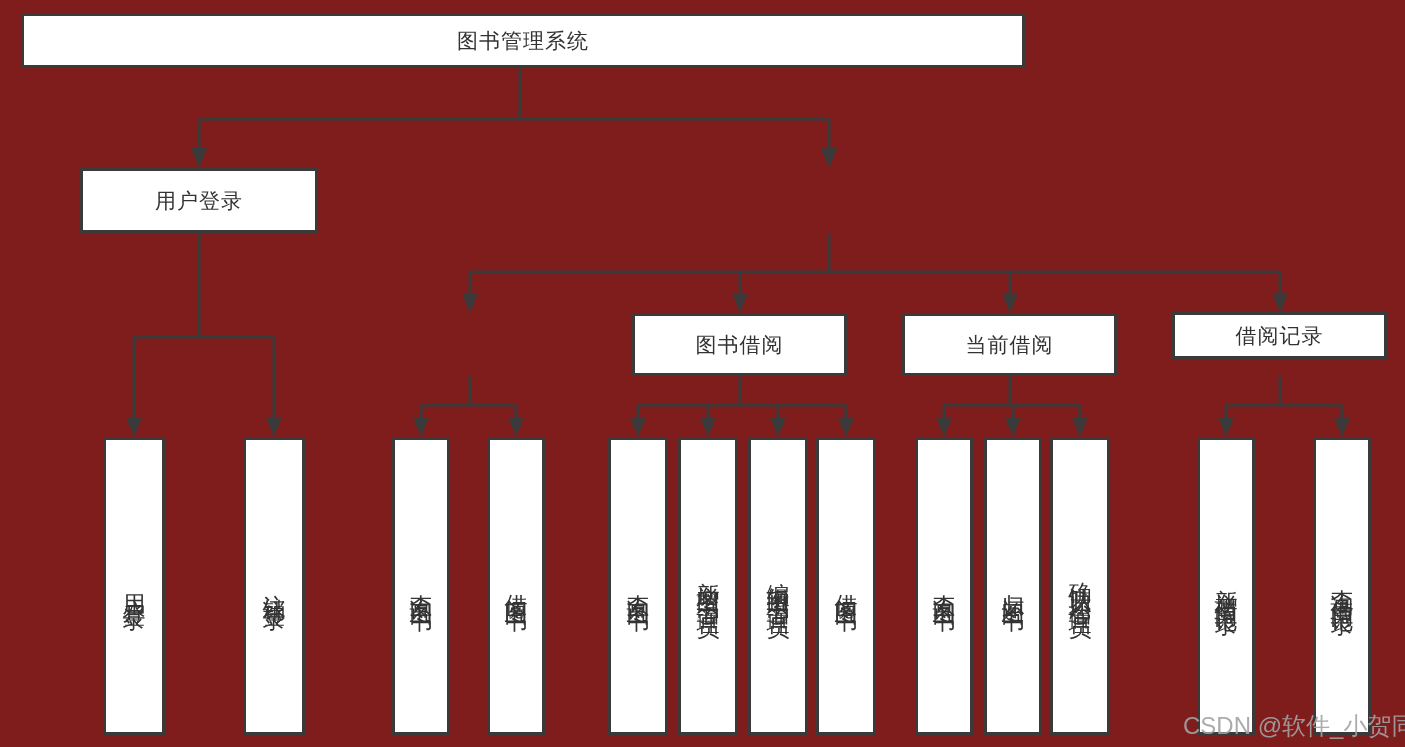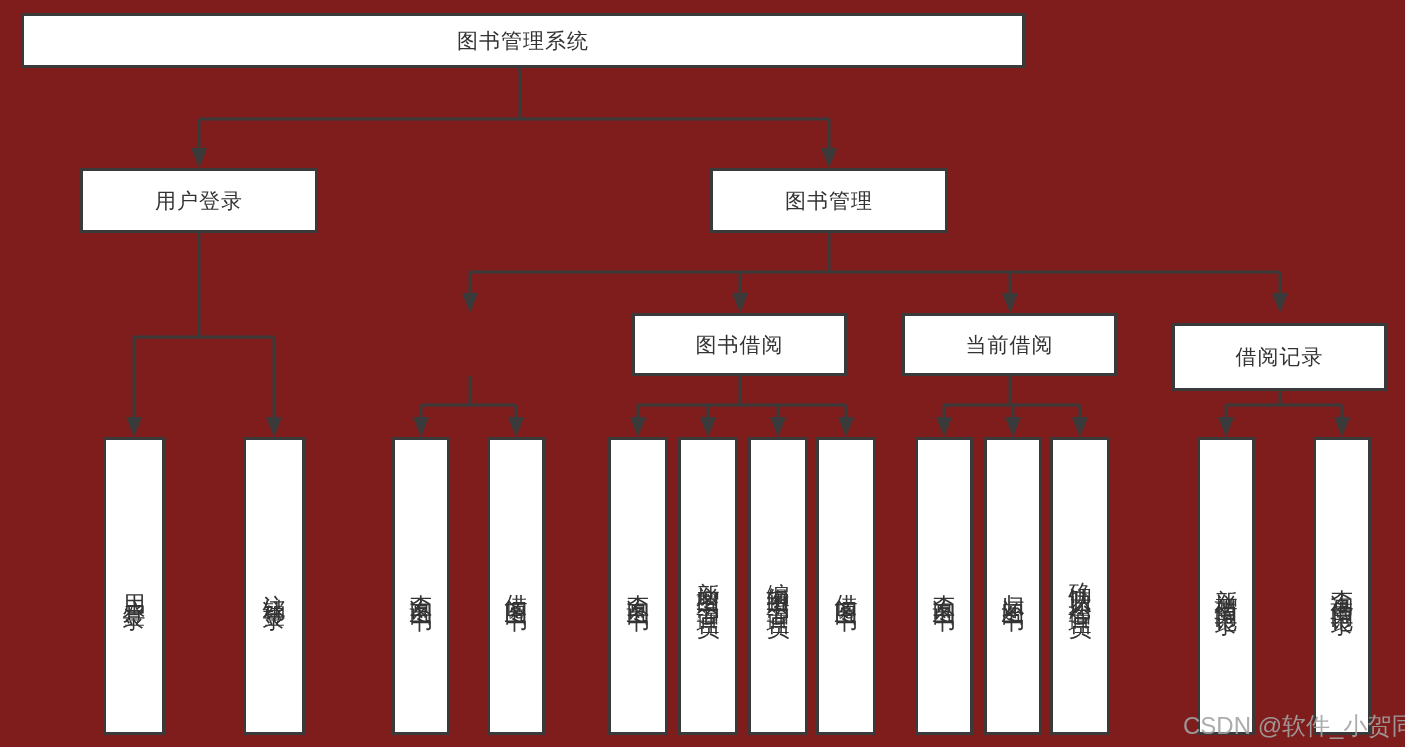--- a/index.html
+++ b/index.html
@@ -40,21 +40,21 @@
   }
   
   .n-root   { left: 21px;   top: 13px;  width: 1004px; height: 55px; }
   
   .n-login  { left: 80px;   top: 168px; width: 238px;  height: 65px; }
   .n-mgmt   { left: 710px;  top: 168px; width: 238px;  height: 65px; }
   
   .n-l3a    { left: 362px;  top: 313px; width: 215px;  height: 63px; }
   .n-l3b    { left: 632px;  top: 313px; width: 215px;  height: 63px; }
   .n-l3c    { left: 902px;  top: 313px; width: 215px;  height: 63px; }
-  .n-l3d    { left: 1172px; top: 323px; width: 215px;  height: 68px; }
+  .n-l3d    { left: 1172px; top: 312px; width: 215px;  height: 47px; }
   
   .leaf     { top: 437px; height: 298px; }
   .n-ul1 { left: 103px;  width: 62px; }
   .n-ul2 { left: 243px;  width: 62px; }
   .n-na1 { left: 392px;  width: 58px; }
   .n-na2 { left: 487px;  width: 58px; }
   .n-nb1 { left: 608px;  width: 60px; }
   .n-nb2 { left: 678px;  width: 60px; letter-spacing: 3px; }
   .n-nb3 { left: 748px;  width: 60px; letter-spacing: 3px; }
   .n-nb4 { left: 816px;  width: 60px; }
@@ -109,21 +109,20 @@
       <polygon points="1005,417 1021,417 1013,437"></polygon>
       <polygon points="1072,417 1088,417 1080,437"></polygon>
       <polygon points="1218,417 1234,417 1226,437"></polygon>
       <polygon points="1334,417 1350,417 1342,437"></polygon>
     </g>
   </svg>
 
   <div class="node n-root">图书管理系统</div>
 
   <div class="node n-login">用户登录</div>
-  <div class="node n-mgmt">图书管理</div>
 
   <div class="node n-l3b">图书借阅</div>
   <div class="node n-l3c">当前借阅</div>
   <div class="node n-l3d">借阅记录</div>
 
   <div class="node v leaf n-ul1">用户登录</div>
   <div class="node v leaf n-ul2">注销登录</div>
 
   <div class="node v leaf n-na1">查询图书</div>
   <div class="node v leaf n-na2">借阅图书</div>

